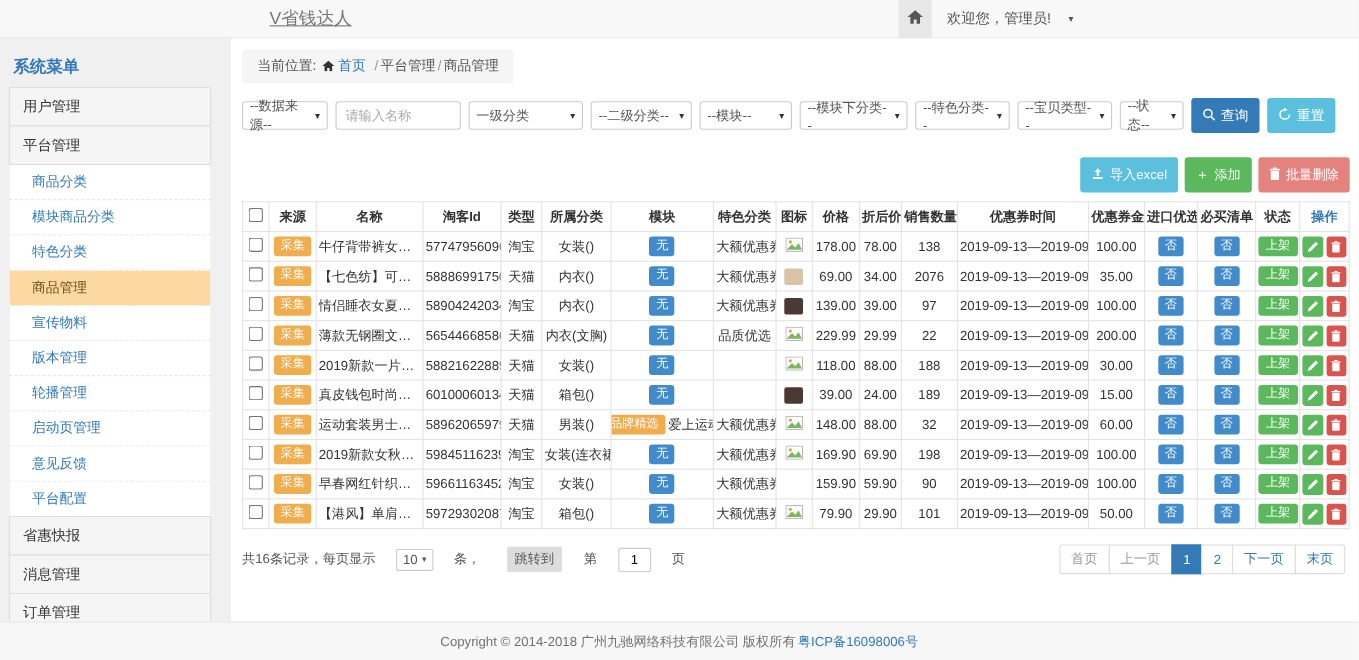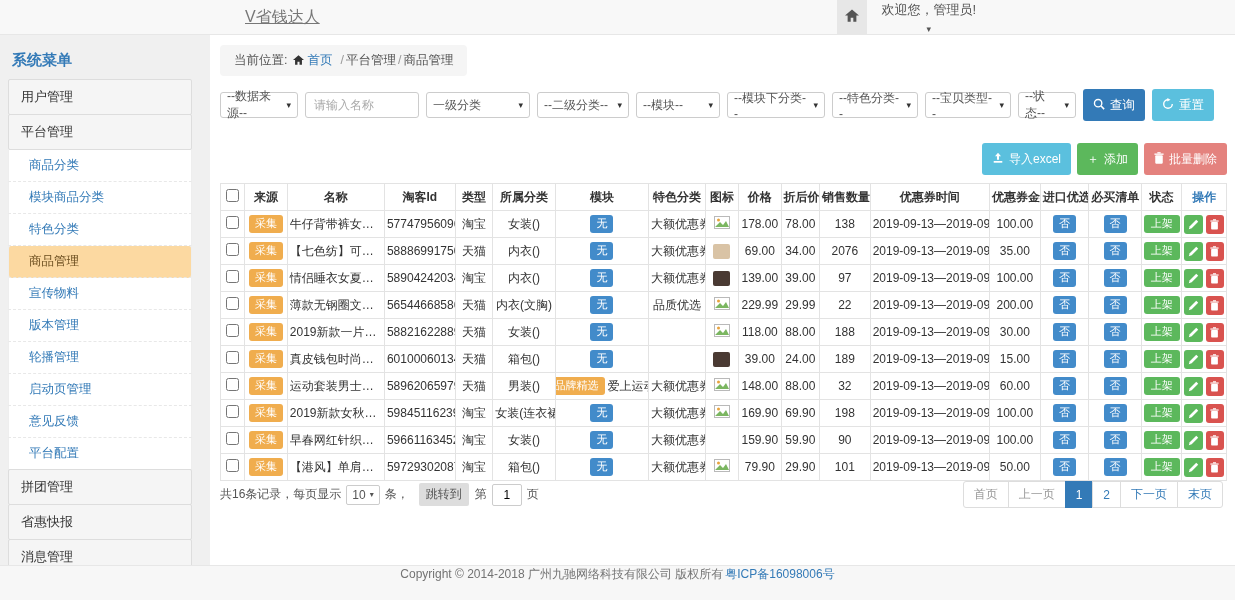--- a/index.html
+++ b/index.html
@@ -10,21 +10,21 @@
     font-family:"Liberation Sans","DejaVu Sans",sans-serif;
     font-size:13px; color:#333;
   }
   
   .topbar { height:35px; background:#f8f8f8; border-bottom:1px solid #e7e7e7;
     display:flex; align-items:center; }
   .brand { margin-left:245px; color:#777; font-size:16px;text-decoration:underline; }
   .topbar-right { margin-left:auto; margin-right:245px; display:flex; align-items:center; height:35px; }
   .home-btn { width:30px; height:35px; background:#e7e7e7; display:flex; align-items:center; justify-content:center; cursor:pointer; }
   .home-btn svg { fill:#555; }
-  .welcome { padding:0 14px; color:#555; font-size:13px; display:flex; align-items:center; gap:5px; cursor:pointer;flex-direction:column; }
+  .welcome { padding:0 14px; color:#555; font-size:13px; display:flex; align-items:center; gap:16px; cursor:pointer; }
   .welcome .caret { font-size:9px; color:#555; }
   
   .page { display:flex; height:565px; }
   .sidebar-wrap { width:210px; padding:8px 0 0 8px; flex:none; }
   .sidebar-title { color:#337ab7; font-weight:bold; font-size:15px; margin:8px 0 10px 4px; }
   .menu { width:184px; }
   .menu-item { font-size:13px; cursor:pointer; }
   .menu-section { background:#f5f5f5; border:1px solid #ddd; margin-top:-1px; padding:8px 12px; color:#333; border-radius:2px; }
   .menu-sub { background:#fff; border-left:1px solid #eee; border-right:1px solid #eee; border-bottom:1px dashed #e8e8e8; padding:7px 12px 7px 20px; color:#337ab7; font-size:12.5px; }
   .menu-sub.active { background:#fcd9a1; color:#6b4e1f; border-radius:3px; }
@@ -64,34 +64,34 @@
   .module-cell { display:flex; align-items:center; justify-content:center; gap:3px; }
   .icon-btn { display:inline-flex; width:19px; height:19px; border-radius:3px; align-items:center; justify-content:center; cursor:pointer; vertical-align:middle; }
   .icon-btn.edit { background:#5cb85c; }
   .icon-btn.del { background:#d9534f; }
   .ops { display:flex; gap:3px; justify-content:center; }
   .thumb { display:inline-block; width:17px; height:15px; vertical-align:middle; border-radius:2px; }
   .thumb.dark { background:#4a3a33; }
   .thumb.beige { background:#d9c3a5; }
   input[type="checkbox"] { width:13px; height:13px; margin:0; }
   
-  .pager-row { display:flex; align-items:center; font-size:12px; color:#555; }
+  .pager-row { display:flex; align-items:center; margin-top:14px; font-size:12px; color:#555;gap:14px; }
   .per-page { border:1px solid #ccc; border-radius:2px; background:#fff; padding:2px 5px; margin:0 5px; display:inline-flex; align-items:center; gap:4px; cursor:pointer; }
   .per-page .caret { font-size:8px; }
   .jump-btn { background:#ddd; color:#555; border:none; padding:3px 7px; border-radius:2px; margin:0 6px 0 10px; font-size:12px; cursor:pointer; font-family:inherit; }
   .jump-input { width:30px; height:22px; border:1px solid #ccc; border-radius:2px; text-align:center; font-size:12px; margin:0 5px; font-family:inherit; }
   .pages { margin-left:auto; display:flex; margin-right:4px; }
   .page-btn { border:1px solid #ddd; background:#fff; color:#337ab7; padding:4px 10px; margin-left:-1px; cursor:pointer; font-size:12px; }
   .page-btn.disabled { color:#999; cursor:default; }
   .page-btn.active { background:#337ab7; border-color:#337ab7; color:#fff; }
   .page-btn:first-child { border-radius:3px 0 0 3px; }
   .page-btn:last-child { border-radius:0 3px 3px 0; }
   
   .footer { position:absolute; left:0; bottom:0; width:1235px; height:35px; background:#f7f7f7;
-    border-top:1px solid #e7e7e7; display:flex; align-items:flex-start; justify-content:center; font-size:12px; color:#737373; gap:2px; }
+    border-top:1px solid #e7e7e7; display:flex; align-items:center; justify-content:center; font-size:12px; color:#737373; gap:2px; }
   .footer .link { color:#337ab7; cursor:pointer; }
 </style>
 </head>
 <body>
 
 <div class="topbar">
   <div class="brand">V省钱达人</div>
   <div class="topbar-right">
     <div class="home-btn">
       <span><svg width="14" height="13" viewBox="0 0 16 14">
@@ -115,21 +115,20 @@
         <div class="menu-item menu-sub">商品分类</div>
         <div class="menu-item menu-sub">模块商品分类</div>
         <div class="menu-item menu-sub">特色分类</div>
         <div class="menu-item menu-sub active">商品管理</div>
         <div class="menu-item menu-sub">宣传物料</div>
         <div class="menu-item menu-sub">版本管理</div>
         <div class="menu-item menu-sub">轮播管理</div>
         <div class="menu-item menu-sub">启动页管理</div>
         <div class="menu-item menu-sub">意见反馈</div>
         <div class="menu-item menu-sub">平台配置</div>
-        <div class="menu-item menu-section">拼团管理</div>
         <div class="menu-item menu-section">省惠快报</div>
         <div class="menu-item menu-section">消息管理</div>
         <div class="menu-item menu-section">订单管理</div>
       </div>
   </div>
 
   <div class="main">
     <div class="breadcrumb">
       <span>当前位置:</span>
       <span class="bc-home">

